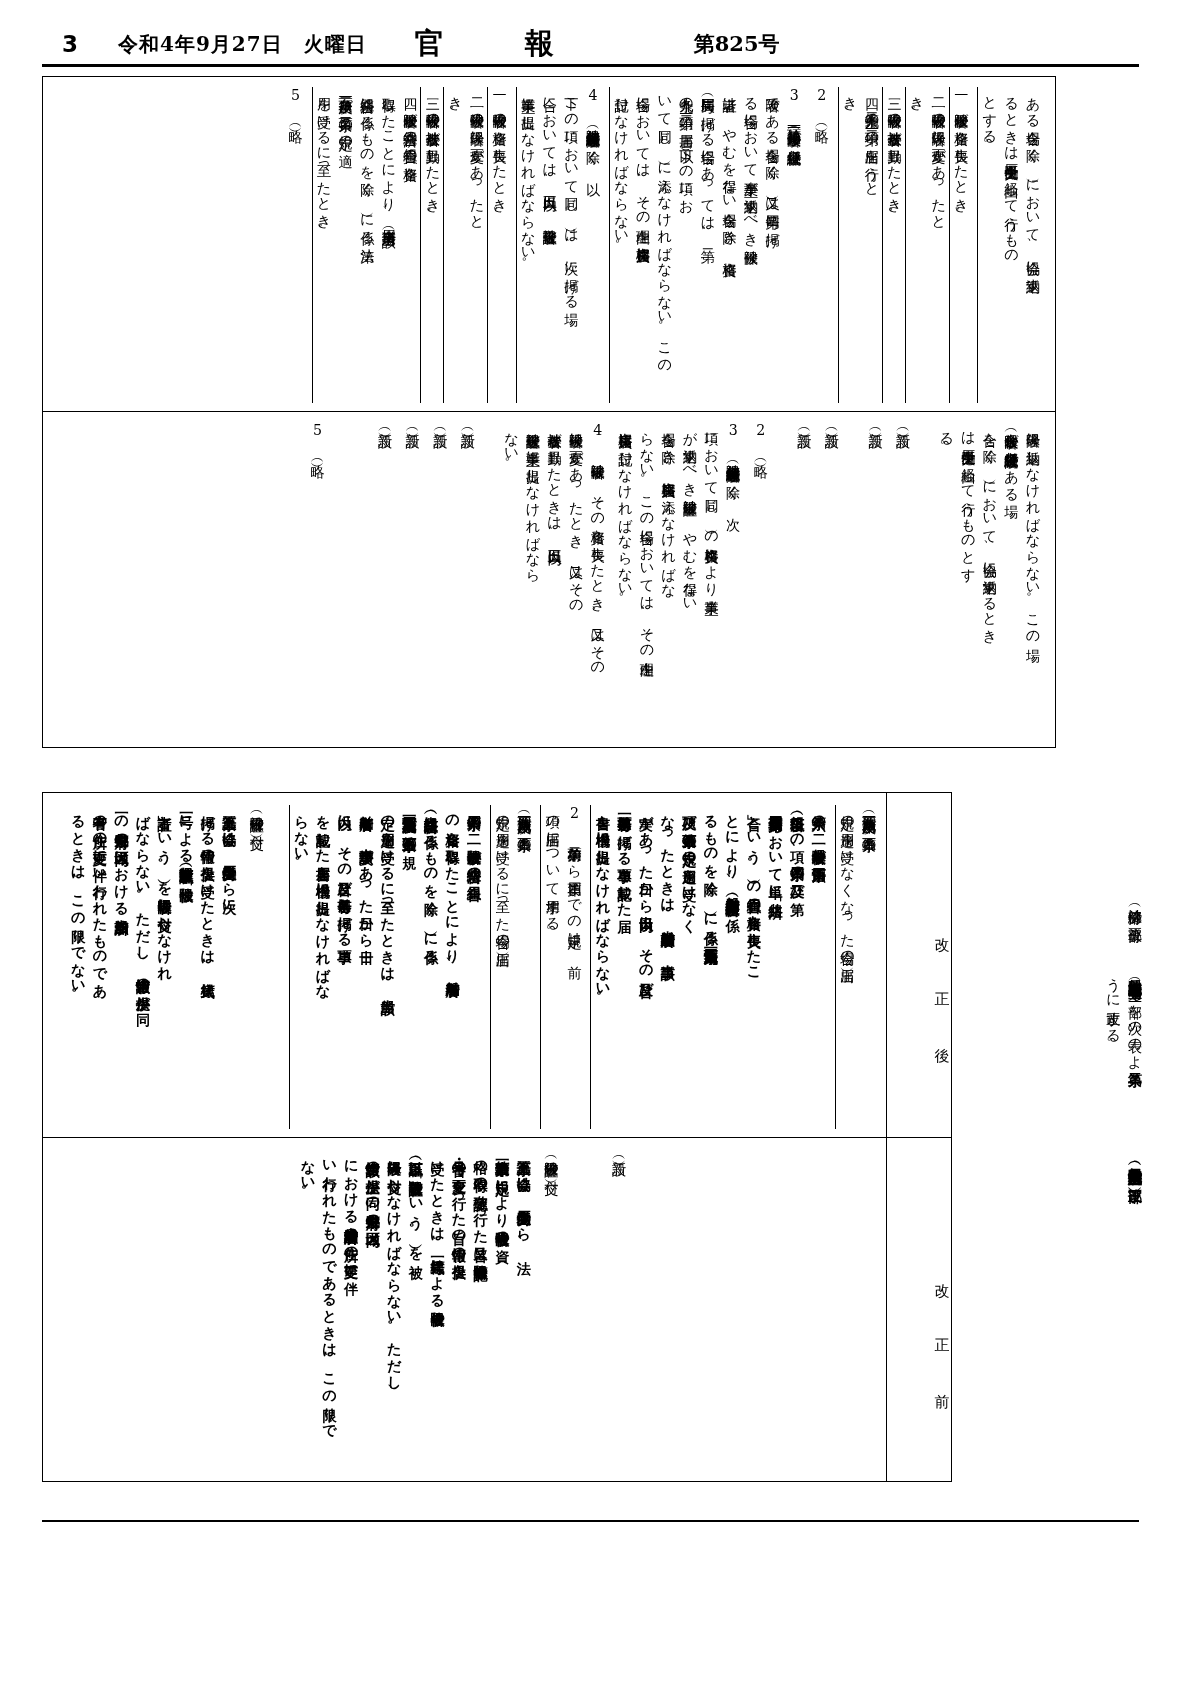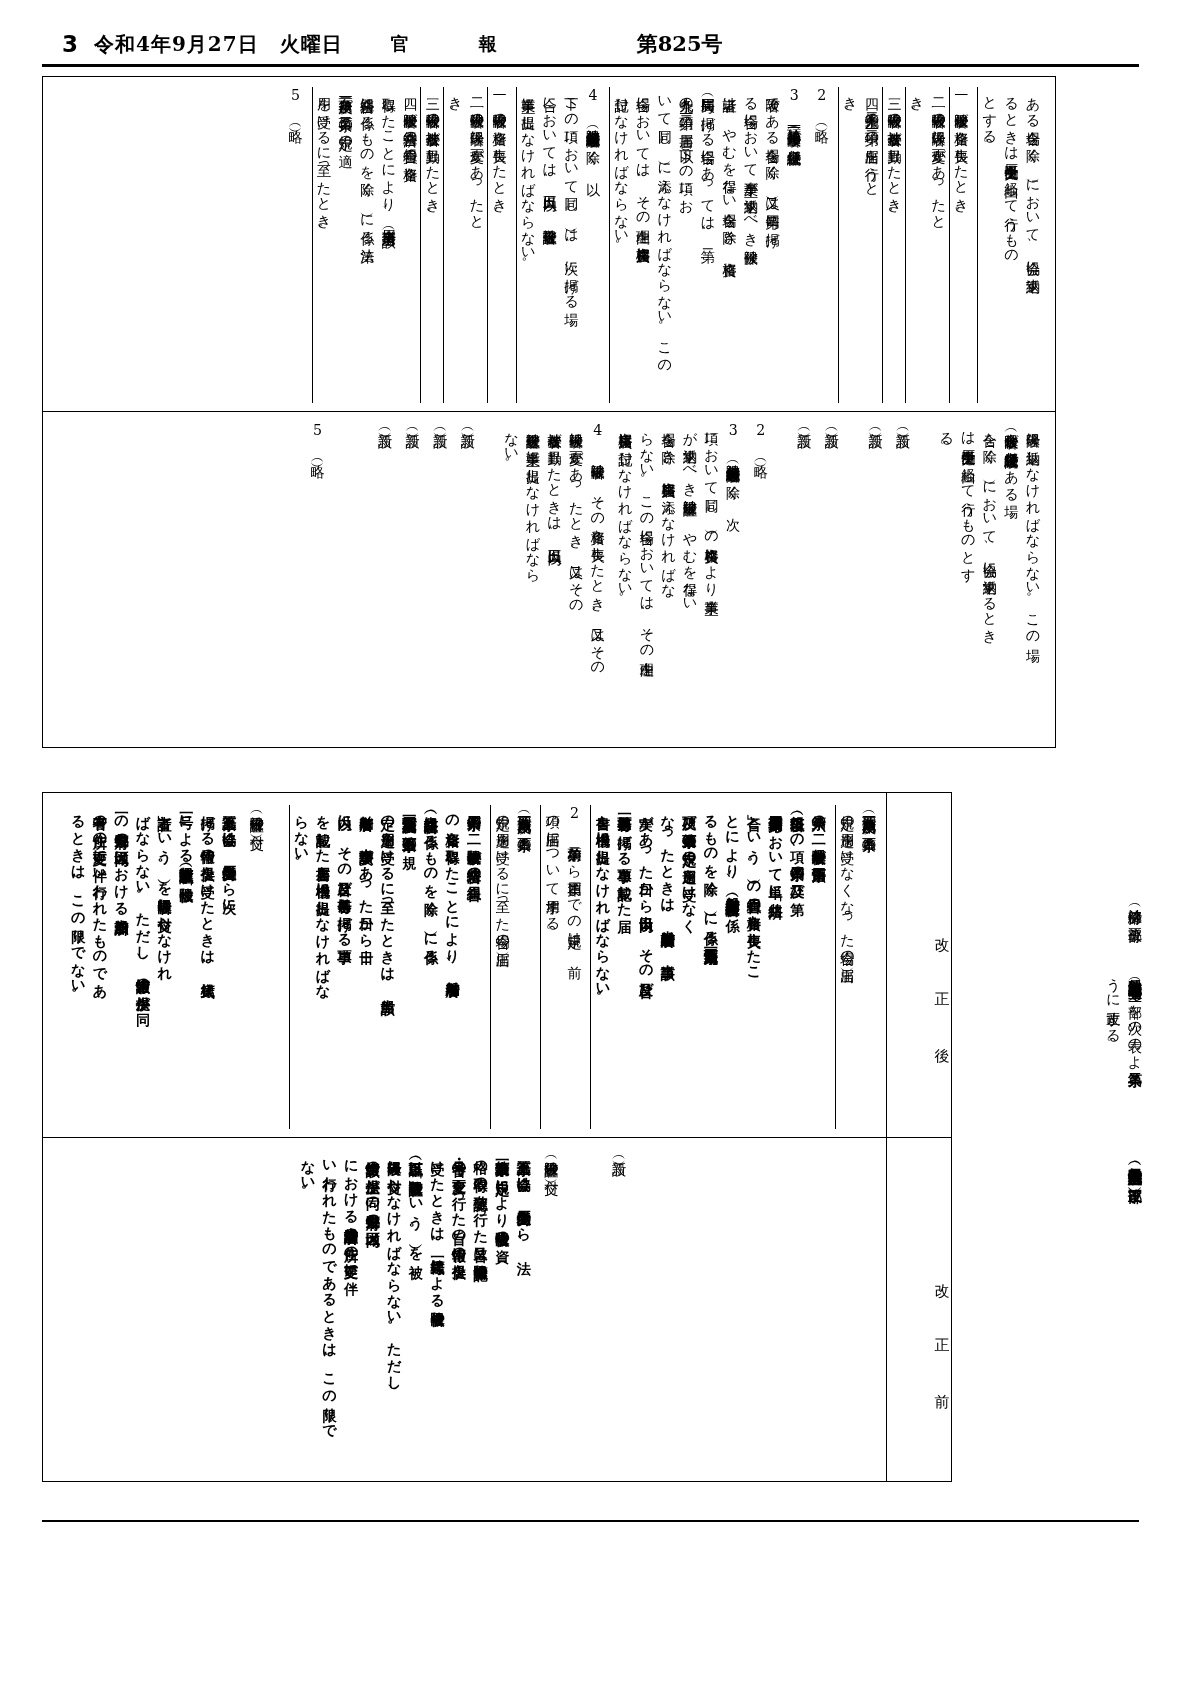--- a/index.html
+++ b/index.html
@@ -22,29 +22,29 @@
     display: flex; align-items: center;
   }
   .ph-page-no {
     margin-left: 62px;
     font-family: "DejaVu Sans", "Liberation Sans", sans-serif;
     font-weight: bold;
     font-size: 23px;
     letter-spacing: 0;
   }
   .ph-date {
-    margin-left: 16px;
+    margin-left: 40px;
     font-size: 20px;
     font-weight: bold;
     letter-spacing: 1px;
     font-family: "DejaVu Serif", "Liberation Serif", serif;
   }
   .ph-title {
     margin-left: 48px;
-    font-size: 18px;
+    font-size: 29px;
     font-weight: bold;
     letter-spacing: 26px;
   }
   .ph-issue {
     margin-left: 114px;
     font-size: 21px;
     font-weight: bold;
   }
   .hdr-rule {
     position: absolute;

